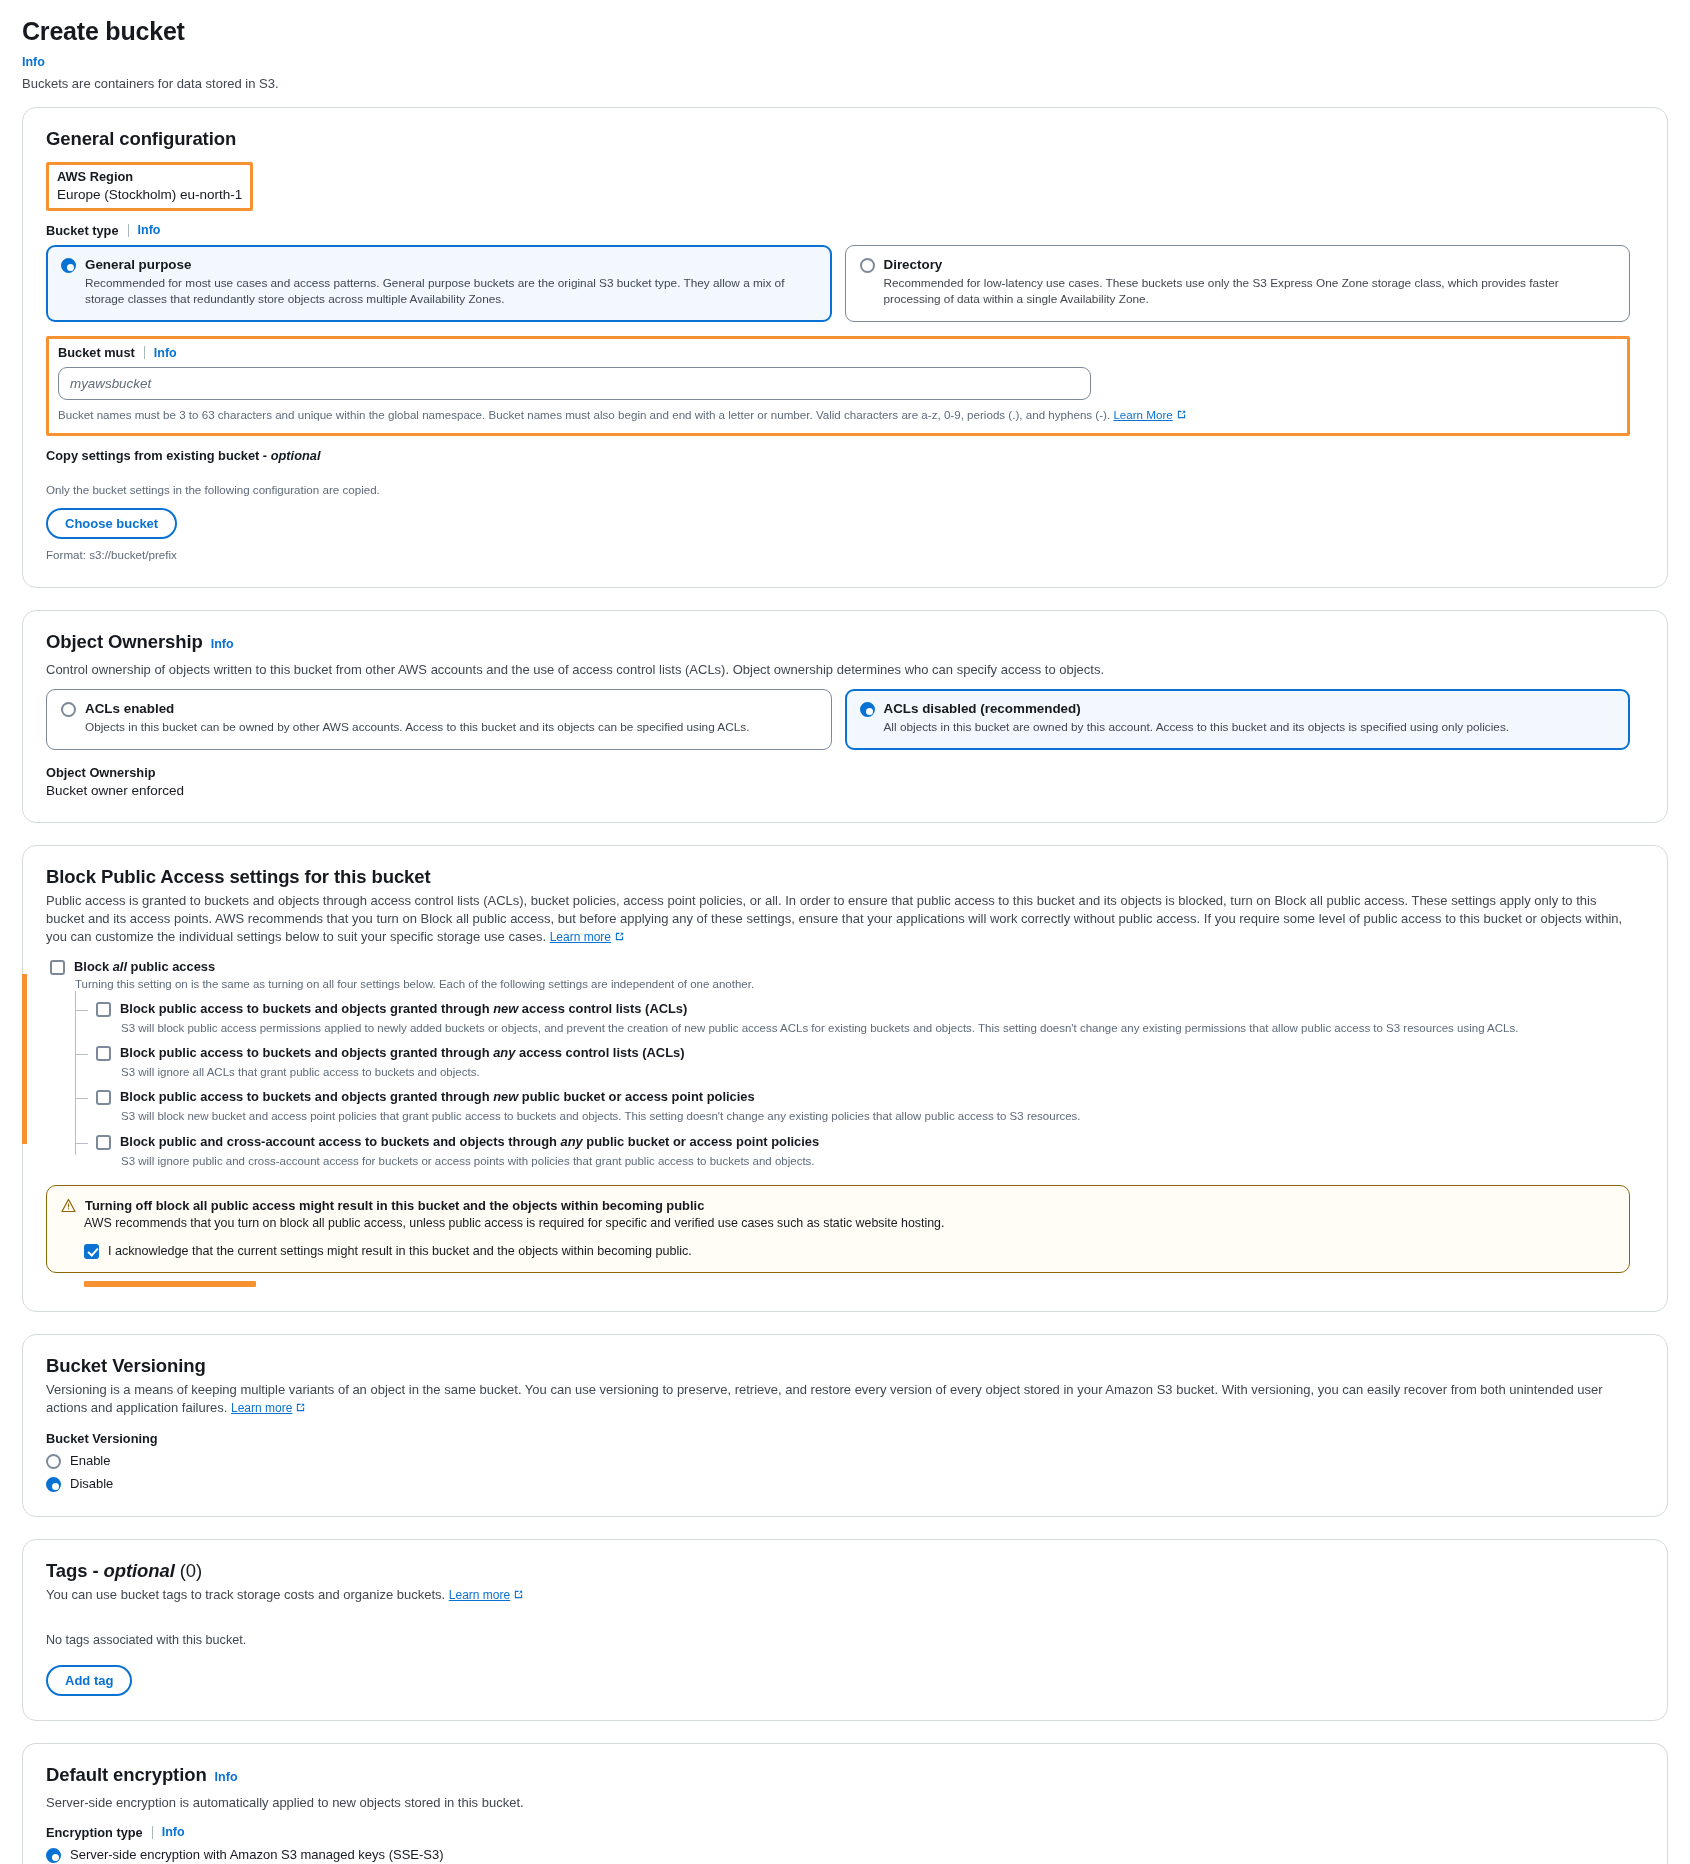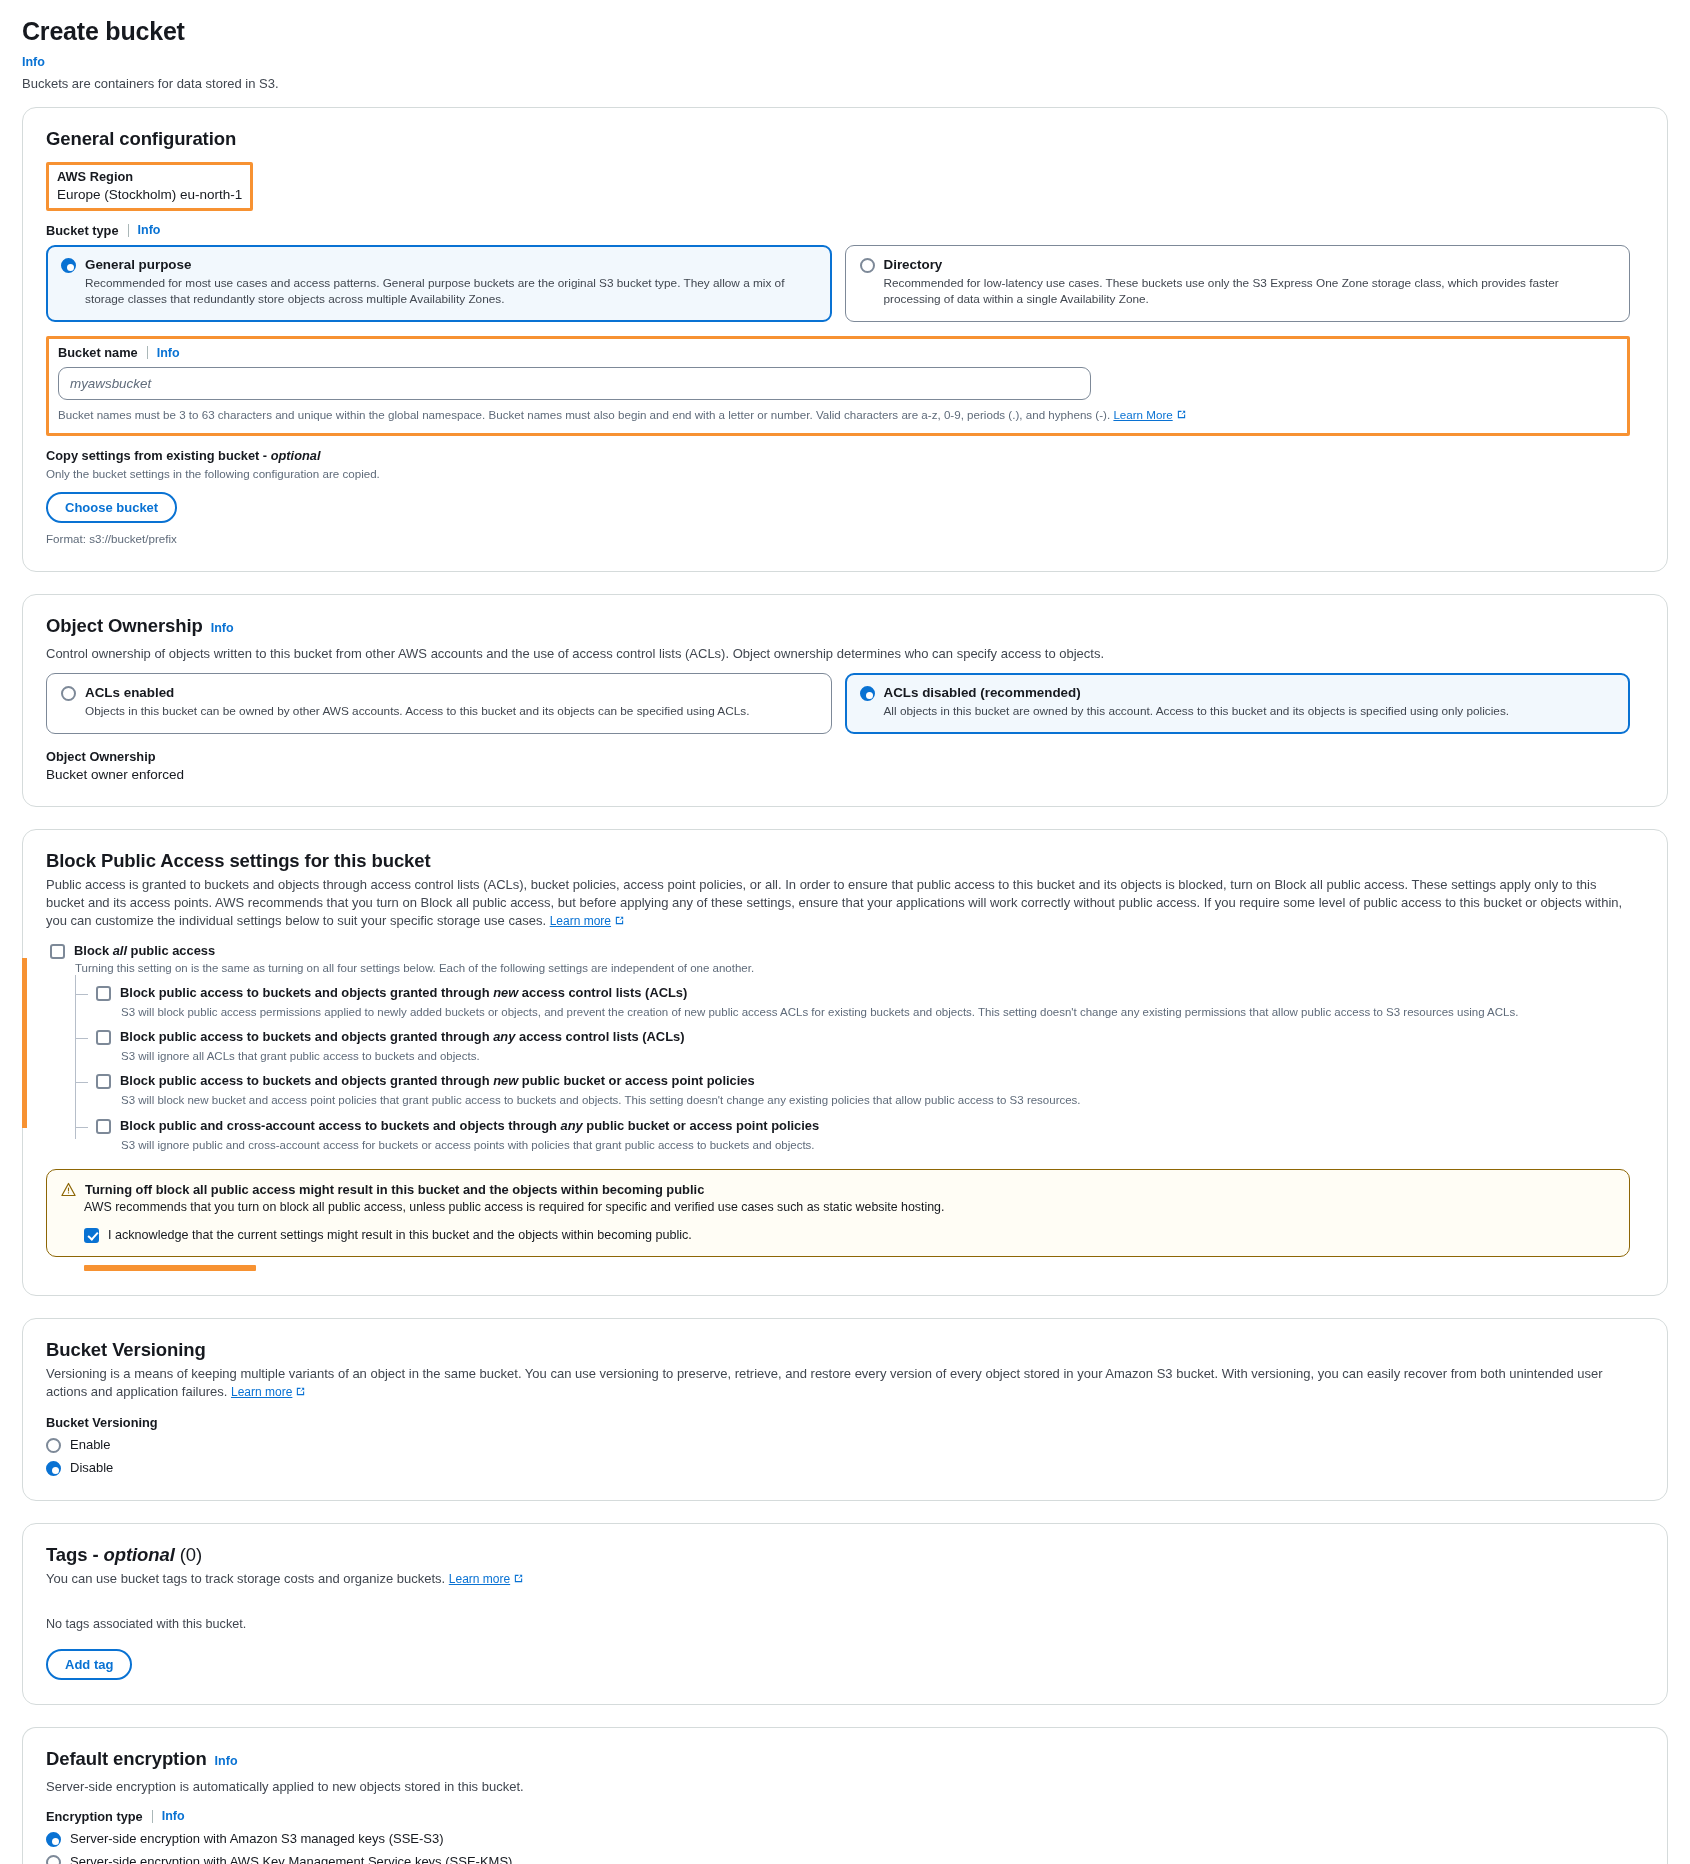--- a/index.html
+++ b/index.html
@@ -157,40 +157,40 @@
         <div class="tile-head">
           <span class="radio"></span>
           <span class="tile-title">Directory</span>
         </div>
         <div class="tile-desc">Recommended for low-latency use cases. These buckets use only the S3 Express One Zone storage class, which provides faster processing of data within a single Availability Zone.</div>
       </div>
     </div>
 
     <div class="hl-wide" style="margin-top:14px;">
       <div class="label-with-info">
-        <span class="field-label">Bucket name</span>
+        <span class="field-label">Bucket must</span>
         <span class="divider"></span>
         <a class="info-link">Info</a>
       </div>
       <input class="text-input" style="margin-top: 7px; max-width: 1033px;" value="" placeholder="myawsbucket">
       <div class="hint" style="margin-top:7px;">
         <span>Bucket names must be 3 to 63 characters and unique within the global namespace. Bucket names must also begin and end with a letter or number. Valid characters are a-z, 0-9, periods (.), and hyphens (-).</span>
         <a class="lnk" style="font-size:11.6px;">Learn More</a><span class="ext"><svg width="11" height="11" viewBox="0 0 12 12">
               <path d="M2 2h4v1.2H3.2v5.6h5.6V6H10v4H2V2z" fill="#0972d3"></path>
               <path d="M7 2h3v3L8.7 3.7 6.4 6 6 5.6 8.3 3.3 7 2z" fill="#0972d3"></path>
             </svg></span>
       </div>
     </div>
 
     <div style="margin-top:12px;">
       <div class="field-label">
         <span>Copy settings from existing bucket -</span>
         <i class="em">optional</i>
       </div>
-      <div class="hint" style="margin-top:3px;">Only the bucket settings in the following configuration are copied.</div>
+      <div class="hint" style="margin-top:19px;">Only the bucket settings in the following configuration are copied.</div>
       <button class="btn-outline" style="margin-top:9px;">Choose bucket</button>
       <div class="hint" style="margin-top:8px;">Format: s3://bucket/prefix</div>
     </div>
   </div>
 
   <div class="card">
     <div class="card-title-row">
       <h2 class="card-title">Object Ownership</h2>
       <a class="info-link">Info</a>
     </div>

